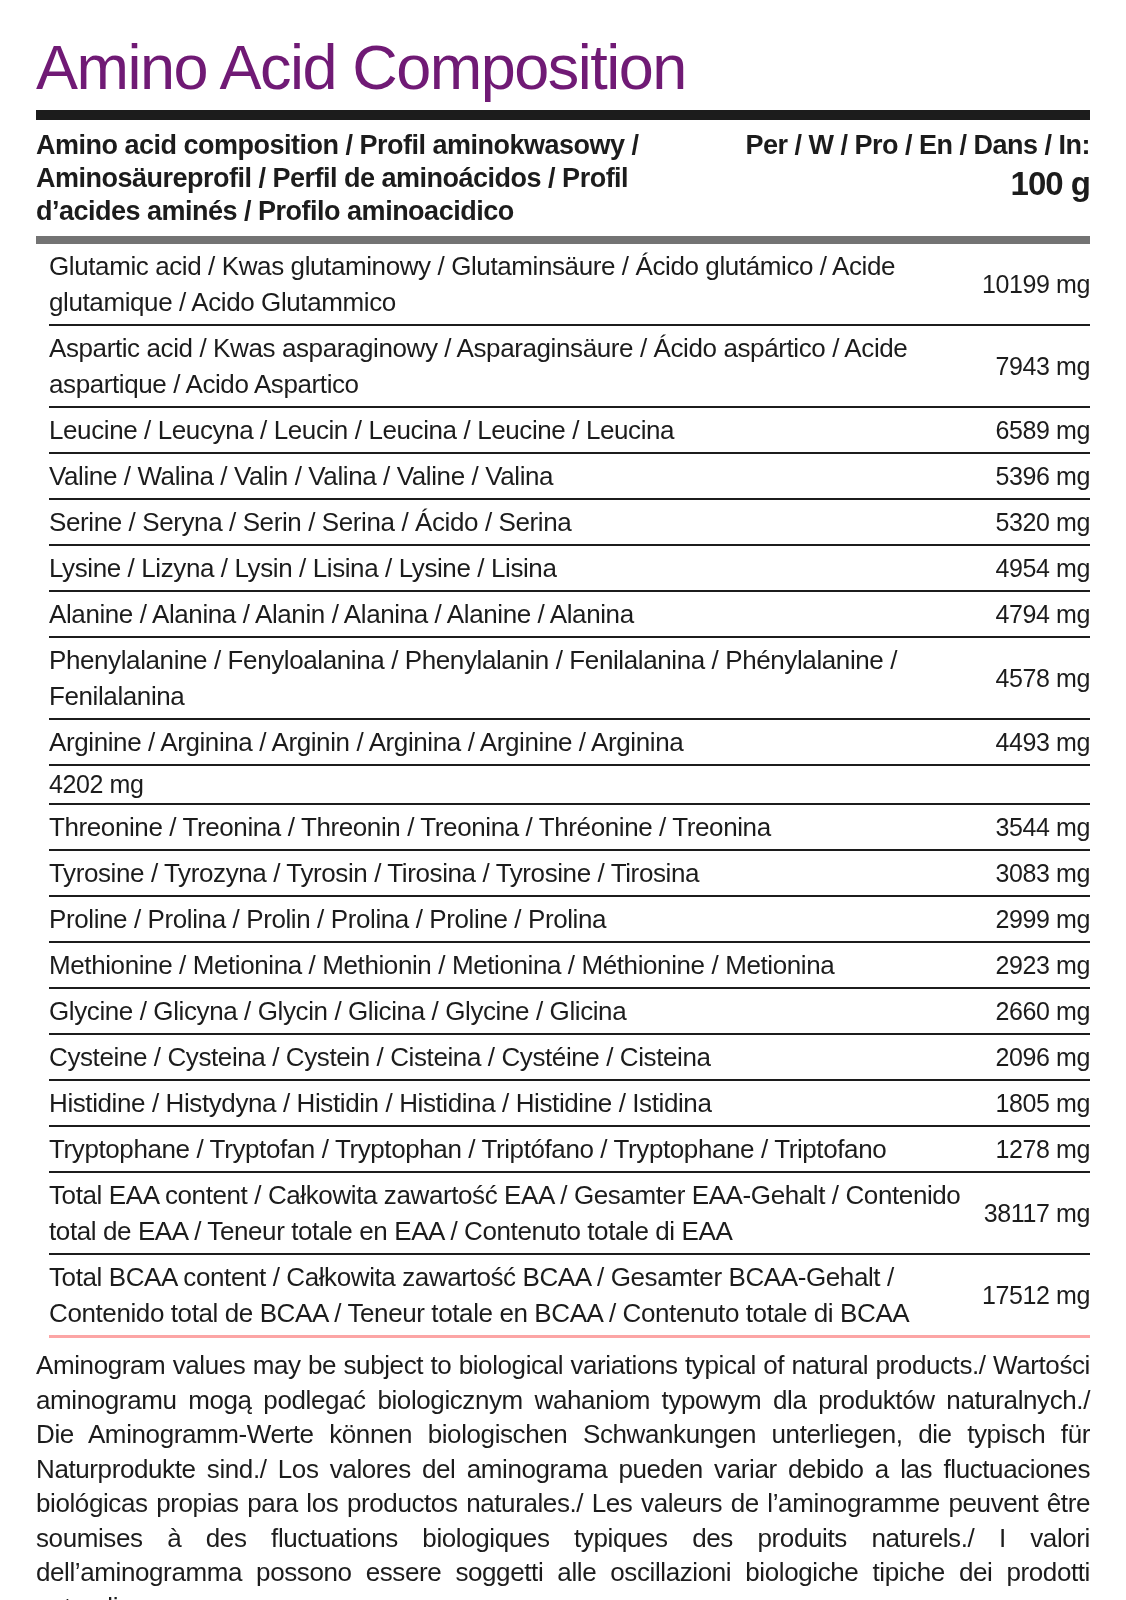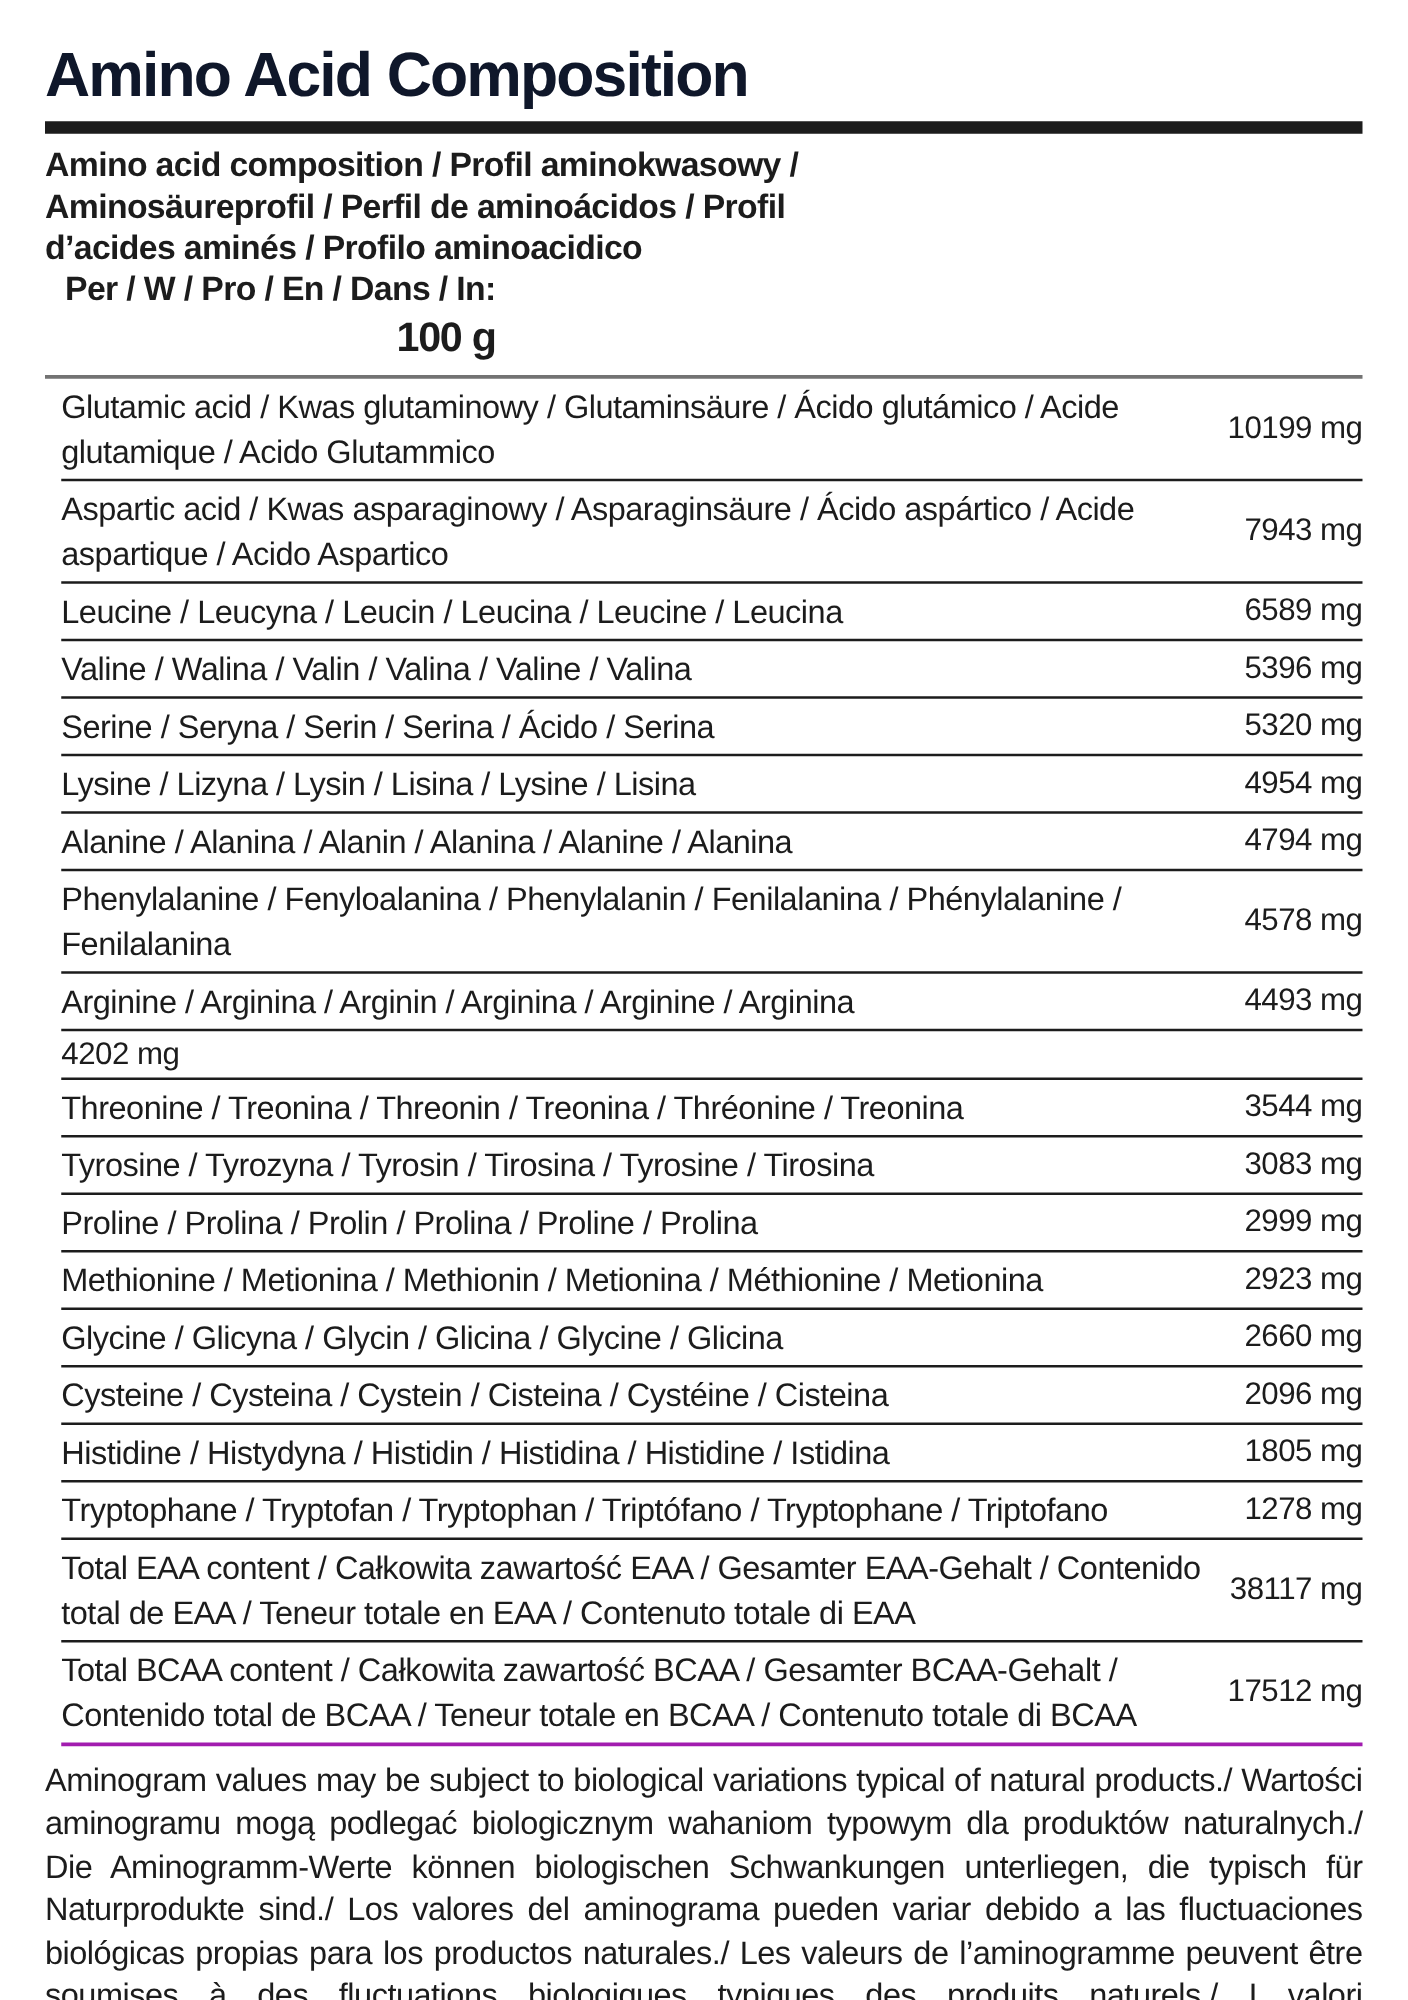--- a/index.html
+++ b/index.html
@@ -6,39 +6,38 @@
   html, body { background: #ffffff; }
   body {
     width: 1126px;
     font-family: "Liberation Sans", "DejaVu Sans", sans-serif;
     color: #1c1c1c;
     -webkit-font-smoothing: antialiased;
   }
   .page { padding: 34px 36px 10px 36px; }
 
   .title {
-    font-size: 50px;
-    font-weight: bold;
+    font-size: 63px;
+    font-weight: normal;
     letter-spacing: -1.5px;
     line-height: 1.05;
-    color: #0f172a;
+    color: #701a75;
   }
   .thick-rule {
     height: 10px;
     background: #1c1c1c;
     margin-top: 10px;
   }
 
   .header-row {
     display: flex;
     justify-content: space-between;
     align-items: flex-start;
     padding: 9px 0 8px 0;
-    border-bottom: 3px solid #737373;
-    flex-direction: column;
+    border-bottom: 8px solid #737373;
   }
   .header-left {
     font-weight: bold;
     font-size: 27px;
     line-height: 33px;
     letter-spacing: -0.5px;
     max-width: 640px;
   }
   .header-right { text-align: right; }
   .per-label {
@@ -58,21 +57,21 @@
 
   .rows { }
   .row {
     display: flex;
     justify-content: space-between;
     align-items: center;
     padding: 4px 0;
     border-bottom: 2px solid #1c1c1c;
     margin-left: 13px;
   }
-  .row:last-child { border-bottom: 3px solid #a21caf; }
+  .row:last-child { border-bottom: 3px solid #fca5a5; }
   .row-name {
     font-size: 26px;
     line-height: 36px;
     letter-spacing: -0.4px;
     flex: 1 1 auto;
     padding-right: 20px;
   }
   .row-value {
     font-size: 25px;
     letter-spacing: -0.4px;

